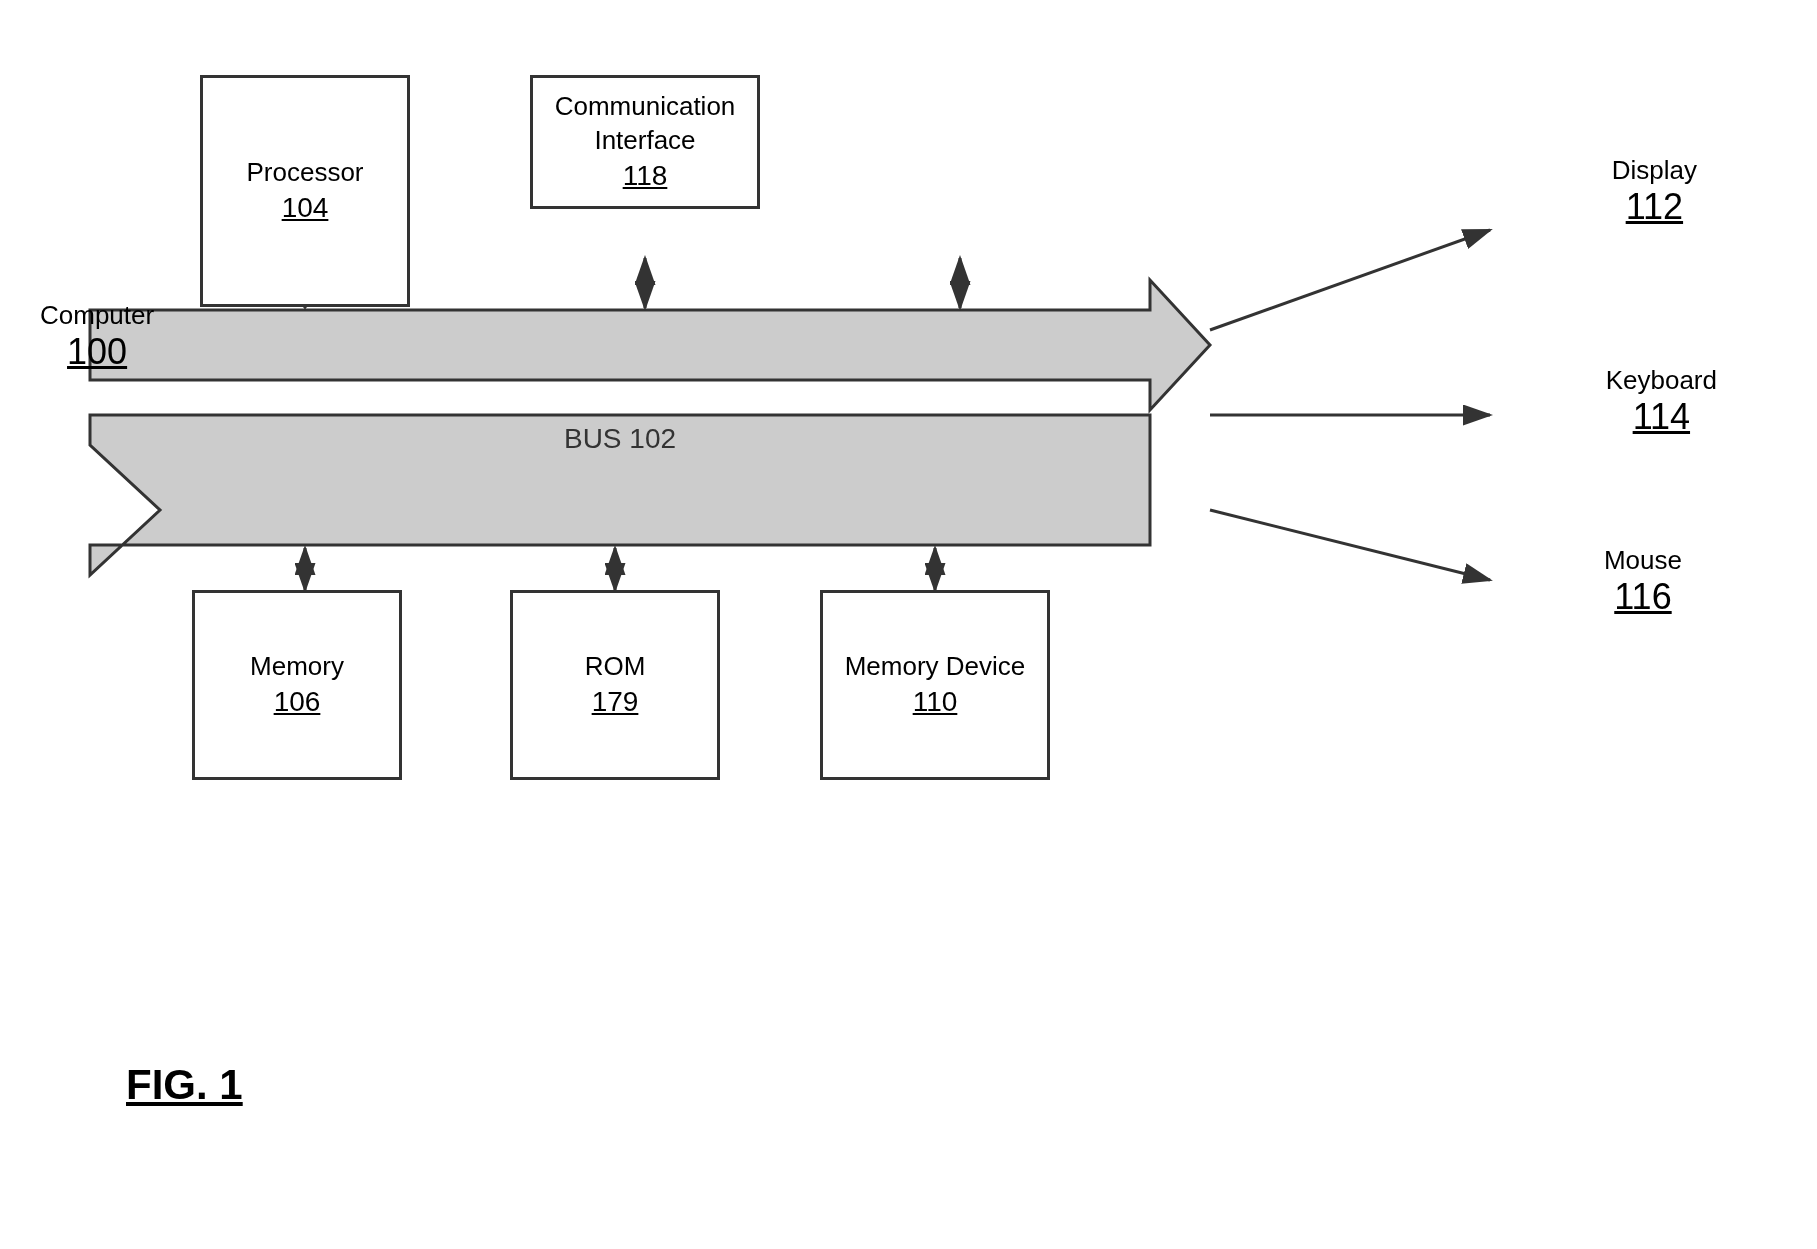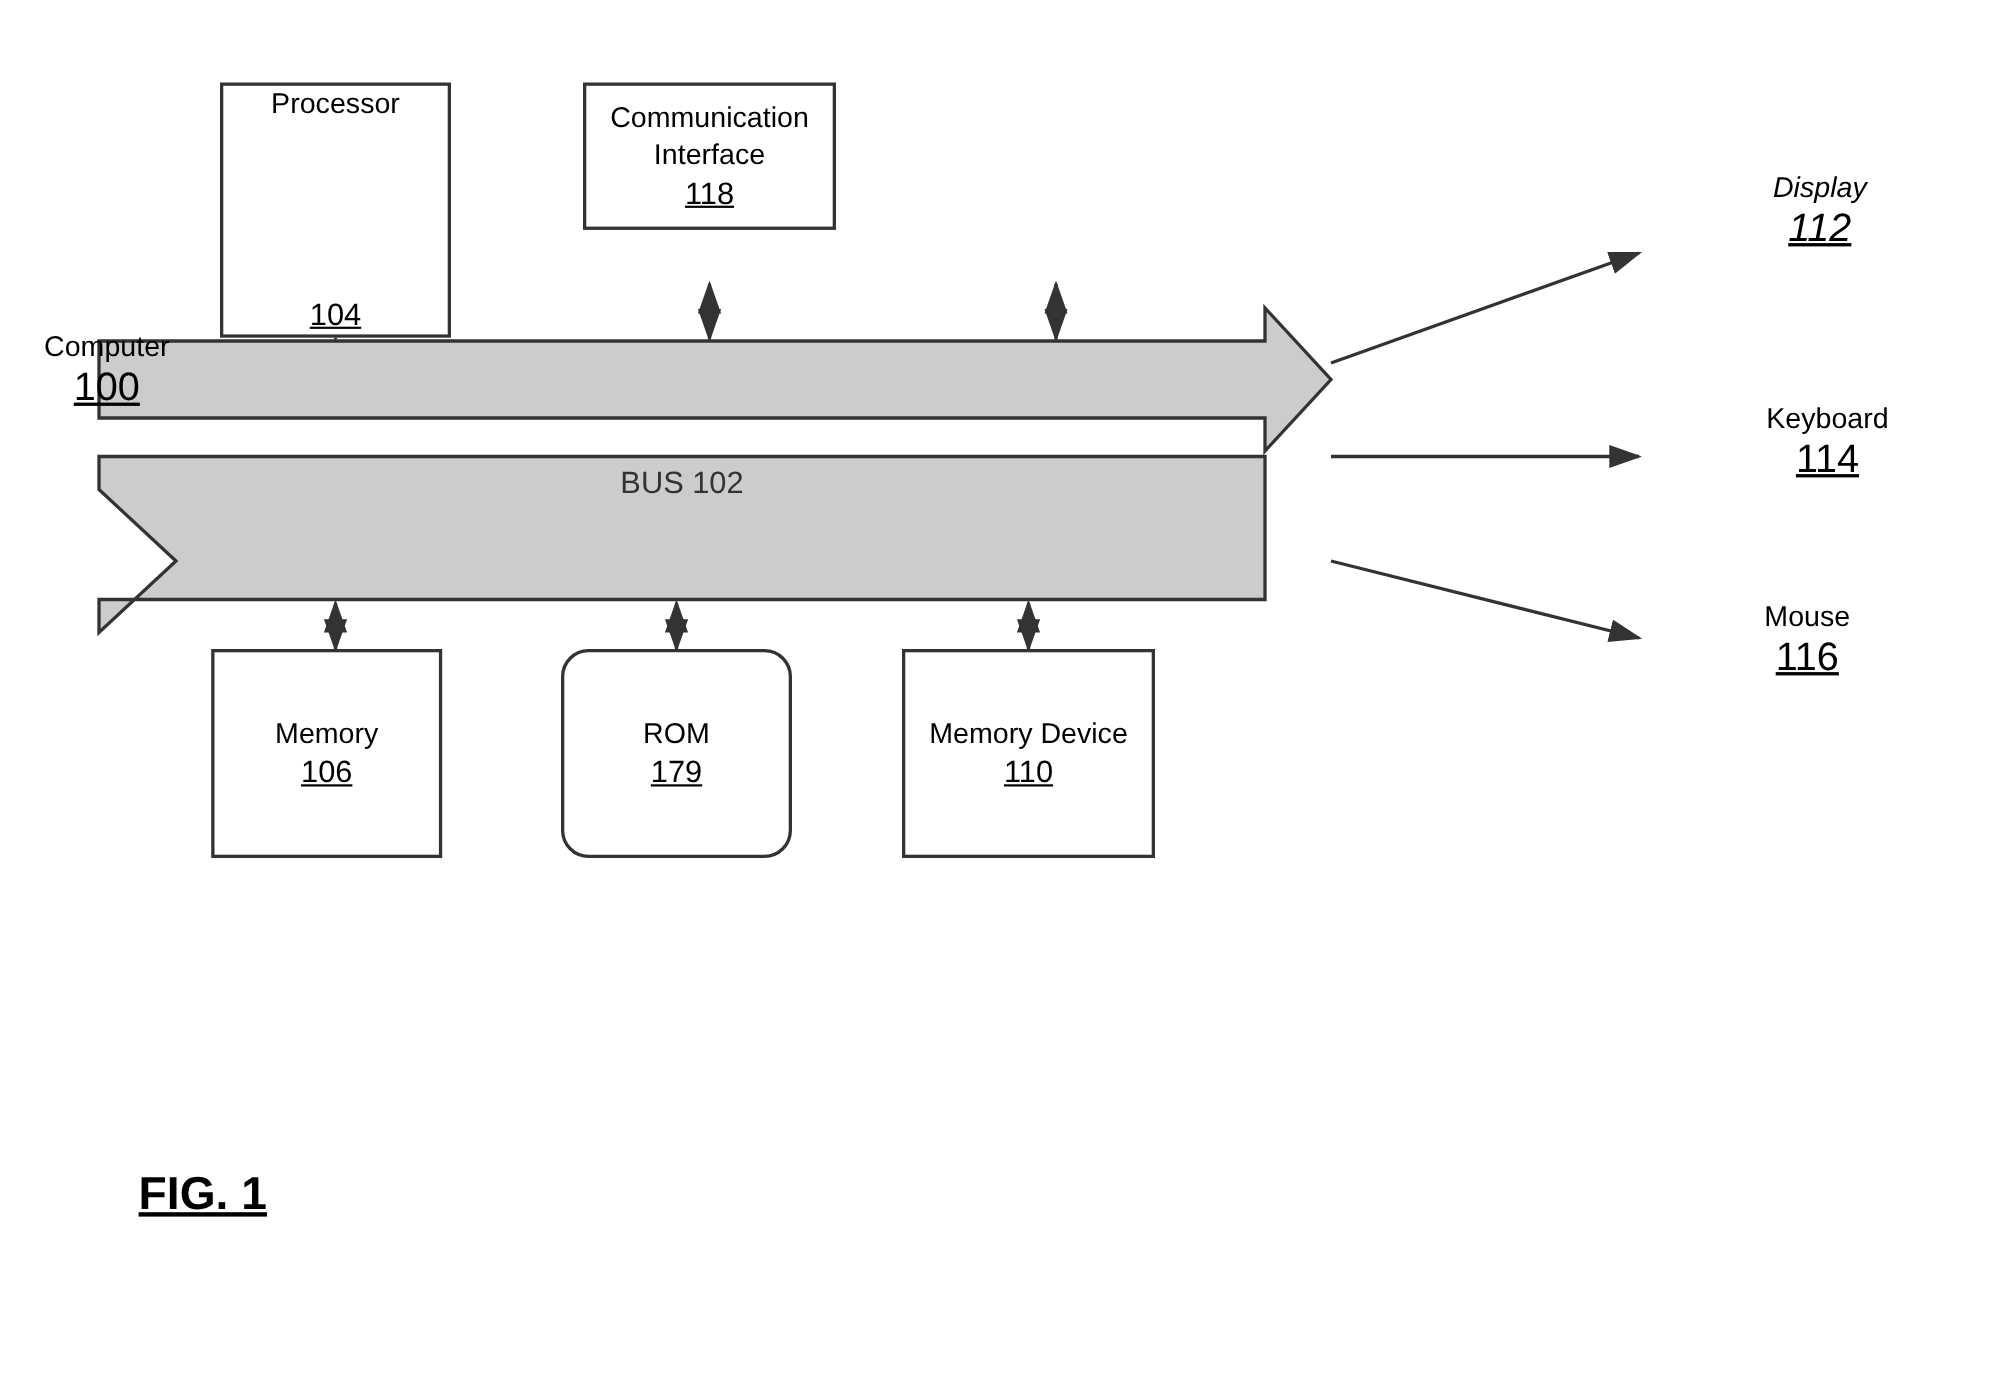--- a/index.html
+++ b/index.html
@@ -37,21 +37,20 @@
       text-decoration: underline;
       font-size: 28px;
     }
 
     
     #processor-box {
       left: 200px;
       top: 75px;
       width: 210px;
       height: 232px;
-      justify-content: space-between;
     }
 
     
     #comm-box {
       left: 530px;
       top: 75px;
       width: 230px;
       height: 134px;
     }
 
@@ -62,21 +61,20 @@
       width: 210px;
       height: 190px;
     }
 
     
     #rom-box {
       left: 510px;
       top: 590px;
       width: 210px;
       height: 190px;
-      border-radius: 25px;
     }
 
     
     #storage-box {
       left: 820px;
       top: 590px;
       width: 230px;
       height: 190px;
     }
 
@@ -197,21 +195,21 @@
   <div class="box" id="storage-box">
     <span>Memory Device</span>
     <span class="ref">110</span>
   </div>
 
   <div class="label" style="left: 40px; top: 300px;">
     <span>Computer</span>
     <span class="ref">100</span>
   </div>
 
-  <div class="label" style="right: 120px; top: 155px; font-style: italic;">
+  <div class="label" style="right: 120px; top: 155px;">
     <span>Display</span>
     <span class="ref">112</span>
   </div>
 
   <div class="label" style="right: 100px; top: 365px;">
     <span>Keyboard</span>
     <span class="ref">114</span>
   </div>
 
   <div class="label" style="right: 135px; top: 545px;">

